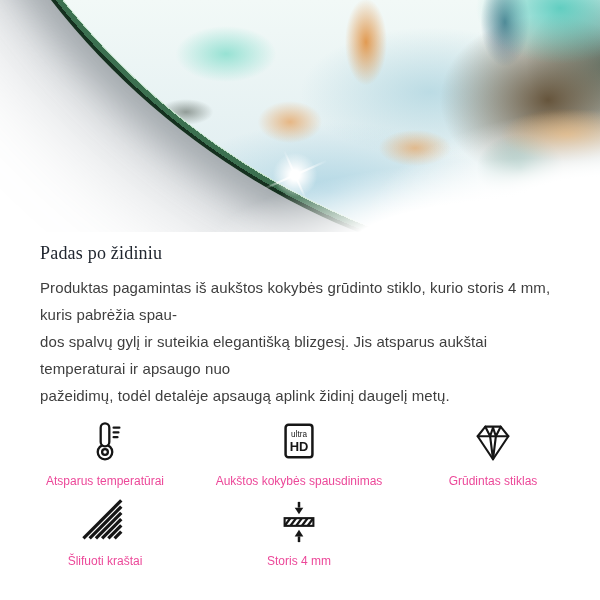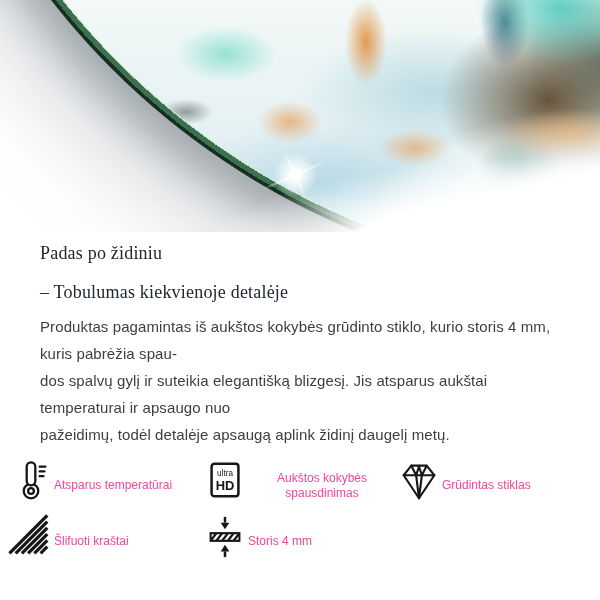--- a/index.html
+++ b/index.html
@@ -99,21 +99,21 @@
   
   .features {
     margin-left: -32px;
     width: 582px;
     margin-top: 10px;
     display: grid;
     grid-template-columns: repeat(3, 1fr);
     row-gap: 10px;
   }
   .feature {
-    display: flex; align-items: center;
+    display: flex; flex-direction: column; align-items: center;
   }
   .feature .icon-box {
     width: 46px; height: 46px;
     display: flex; align-items: center; justify-content: center;
   }
   .feature svg { width: 46px; height: 46px; }
   .feature .label {
     margin-top: 9px;
     font-size: 12px; line-height: 15px;
     color: #ec4899;
@@ -130,21 +130,20 @@
       <div class="marble"></div>
     </div>
   </div>
   <div class="sparkle"></div>
   <div class="fade-overlay"></div>
 </div>
 
 <div class="content">
   <h1>
     <span>Padas po židiniu</span>
-    <span>– Tobulumas kiekvienoje detalėje</span>
   </h1>
 
   <div class="paragraph">
     <div>Produktas pagamintas iš aukštos kokybės grūdinto stiklo, kurio storis 4 mm, kuris pabrėžia spau-</div>
     <div>dos spalvų gylį ir suteikia elegantišką blizgesį. Jis atsparus aukštai temperaturai ir apsaugo nuo</div>
     <div>pažeidimų, todėl detalėje apsaugą aplink židinį daugelį metų.</div>
   </div>
 
   <div class="features">
 

